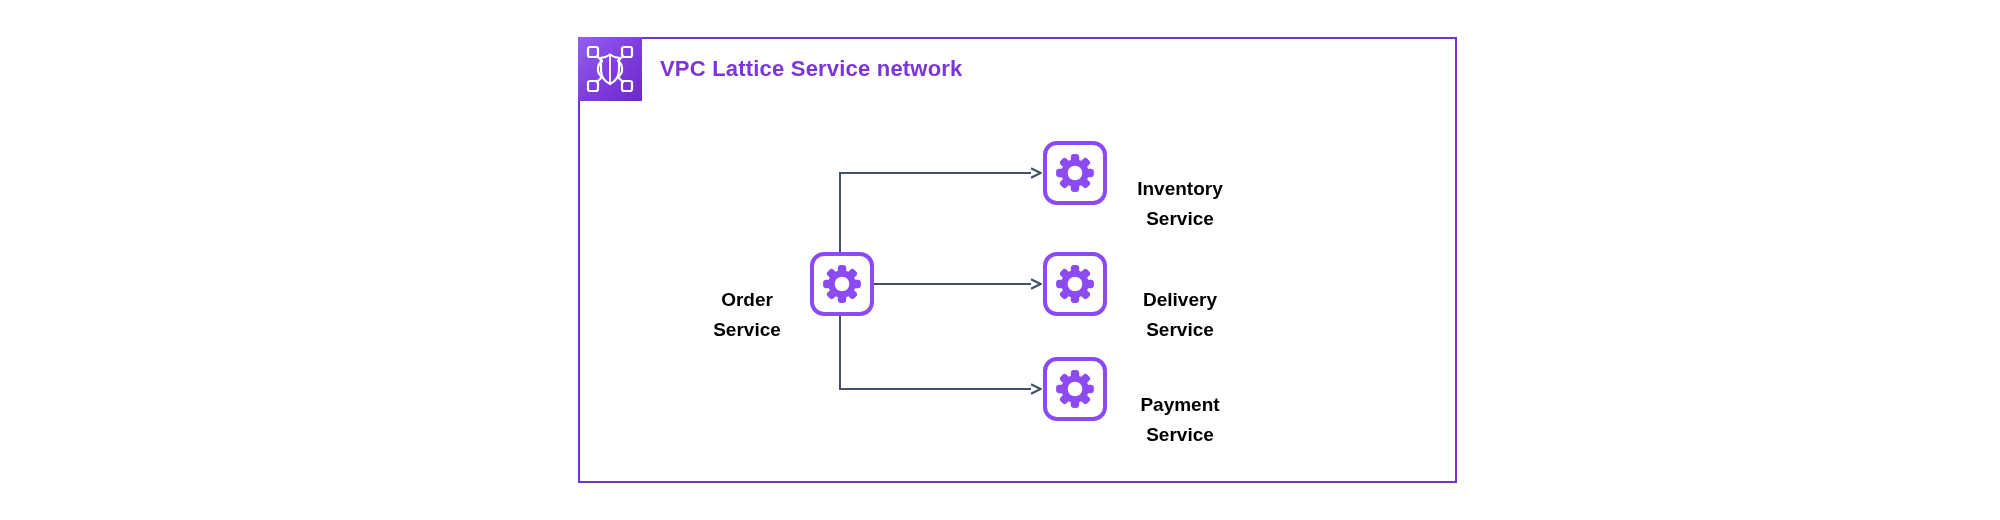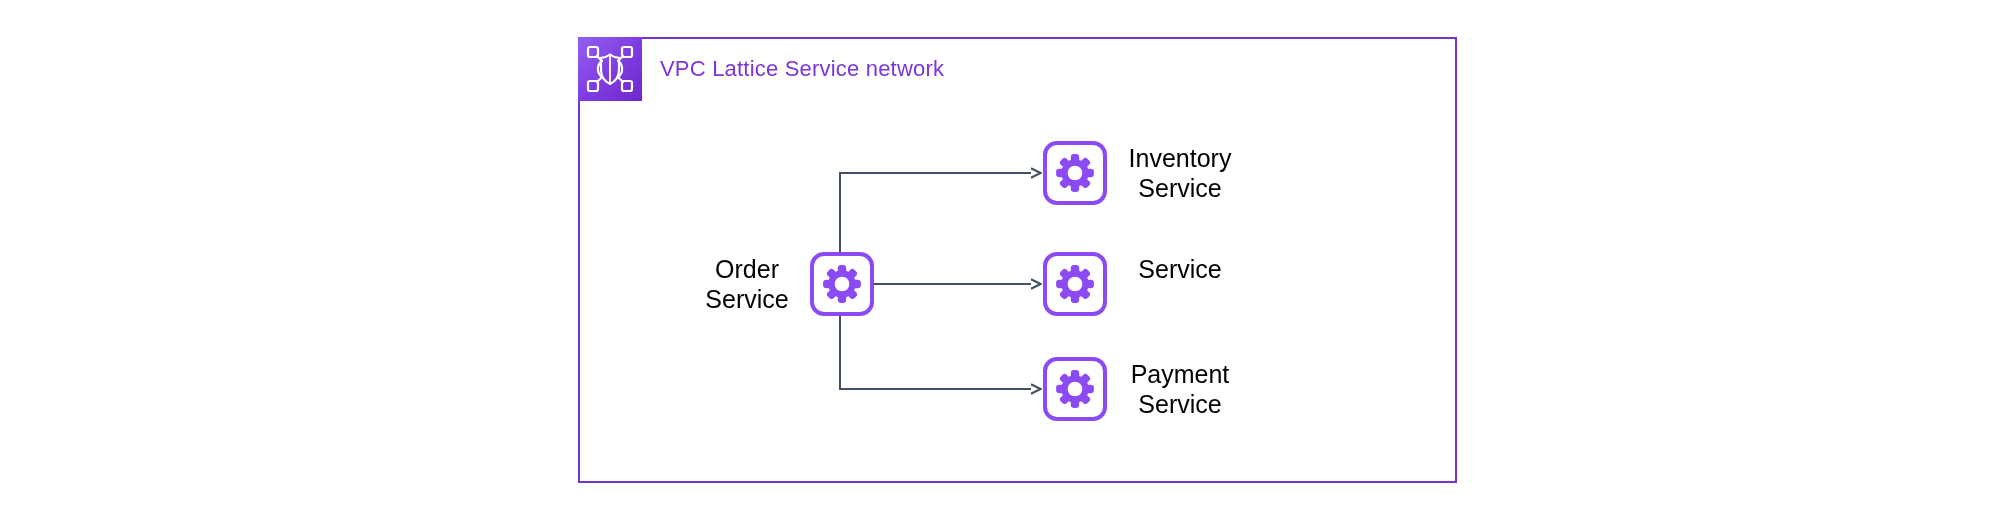--- a/index.html
+++ b/index.html
@@ -2,21 +2,21 @@
 <html><head>
 <meta charset="utf-8">
 <style>
   * { margin: 0; padding: 0; box-sizing: border-box; }
   html, body { background: #ffffff; }
   body {
     width: 2000px; height: 520px;
     font-family: "Liberation Sans", sans-serif;
     position: relative; overflow: hidden;
   }
-  .canvas { position: absolute; inset: 0; width: 2000px; height: 520px; }
+  .canvas { position: absolute; inset: 0; width: 2000px; height: 520px; font-weight: bold; }
 
   
   .network-box {
     position: absolute;
     left: 578px; top: 37px;
     width: 879px; height: 446px;
     border: 2px solid #7433CF;
     background: #ffffff;
   }
 
@@ -58,22 +58,23 @@
   .node-order     { left: 810px; top: 252px; }
   .node-inventory { left: 1043px; top: 141px; }
   .node-delivery  { left: 1043px; top: 252px; }
   .node-payment   { left: 1043px; top: 357px; }
 
   
   .node-label {
     position: absolute;
     width: 140px;
     text-align: center;
-    font-size: 25px; line-height: 30px;
+    font-size: 19px; line-height: 30px;
     color: #000000;
+    margin-top: 31px;
   }
   .label-order     { left: 677px;  top: 254px; text-align: center; }
   .label-inventory { left: 1110px; top: 143px; }
   .label-delivery  { left: 1110px; top: 254px; }
   .label-payment   { left: 1110px; top: 359px; }
 </style>
 </head>
 <body>
 
 <div class="canvas">
@@ -154,20 +155,21 @@
         <circle cx="20" cy="20" r="13"></circle>
         <rect x="16" y="2" width="8" height="36" rx="3"></rect>
         <rect x="16" y="2" width="8" height="36" rx="3" transform="rotate(45 20 20)"></rect>
         <rect x="16" y="2" width="8" height="36" rx="3" transform="rotate(90 20 20)"></rect>
         <rect x="16" y="2" width="8" height="36" rx="3" transform="rotate(135 20 20)"></rect>
       </g>
       <circle cx="20" cy="20" r="7" fill="#ffffff"></circle>
     </svg>
   </div>
   <div class="node-label label-delivery">
+    <div>Delivery</div>
     <div>Service</div>
   </div>
 
   <div class="node node-payment">
     <svg viewBox="0 0 40 40">
       <g fill="#8B4AF2">
         <circle cx="20" cy="20" r="13"></circle>
         <rect x="16" y="2" width="8" height="36" rx="3"></rect>
         <rect x="16" y="2" width="8" height="36" rx="3" transform="rotate(45 20 20)"></rect>
         <rect x="16" y="2" width="8" height="36" rx="3" transform="rotate(90 20 20)"></rect>

